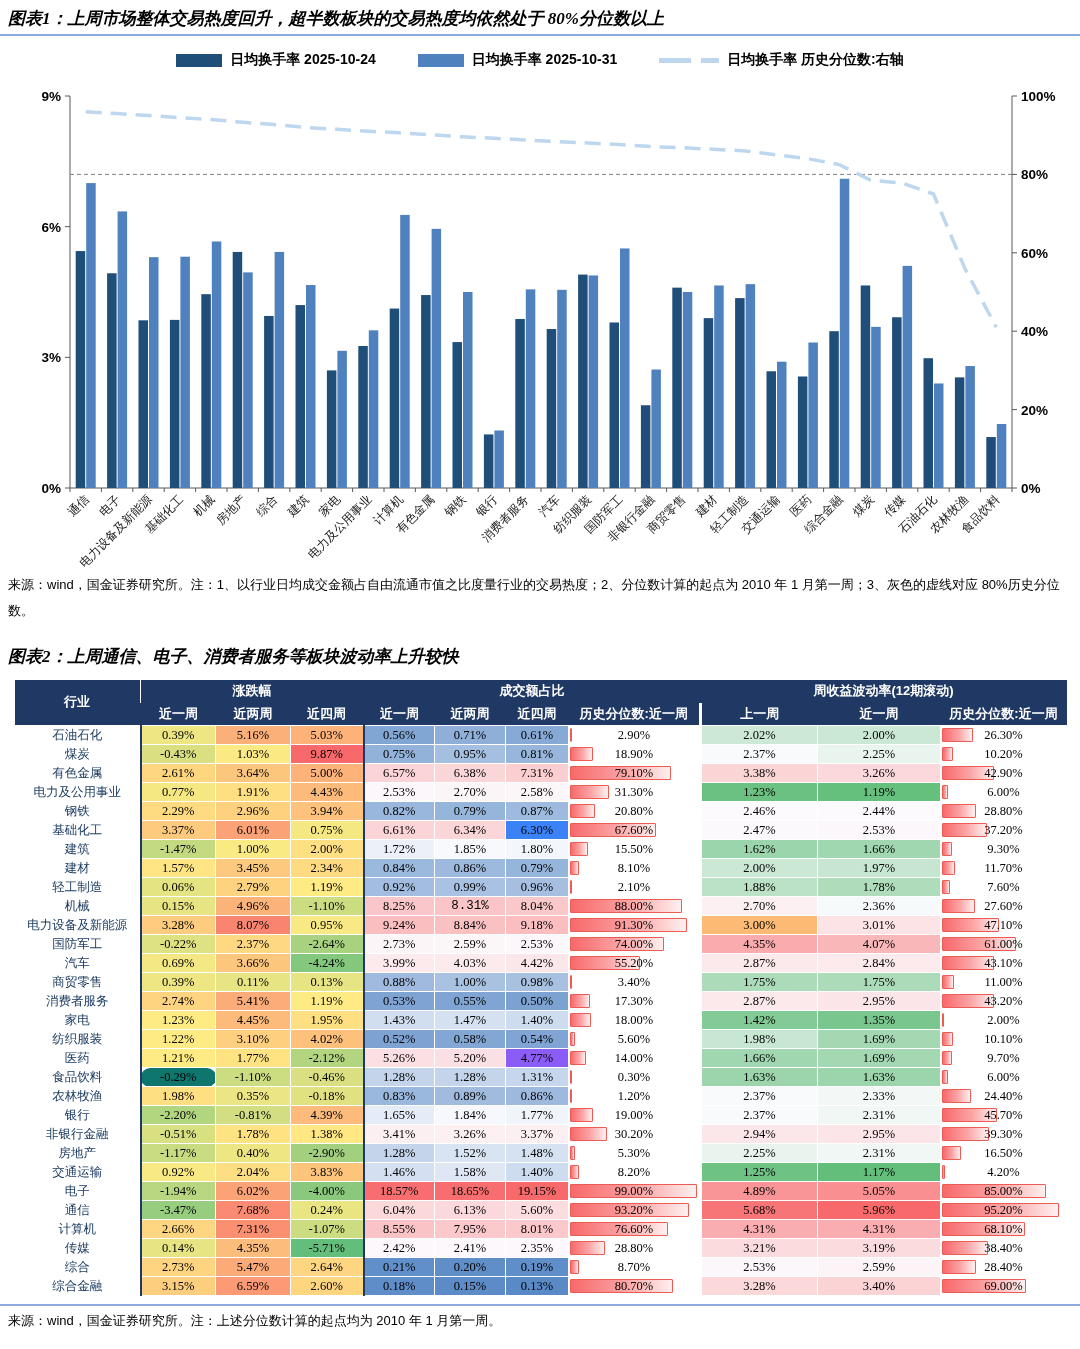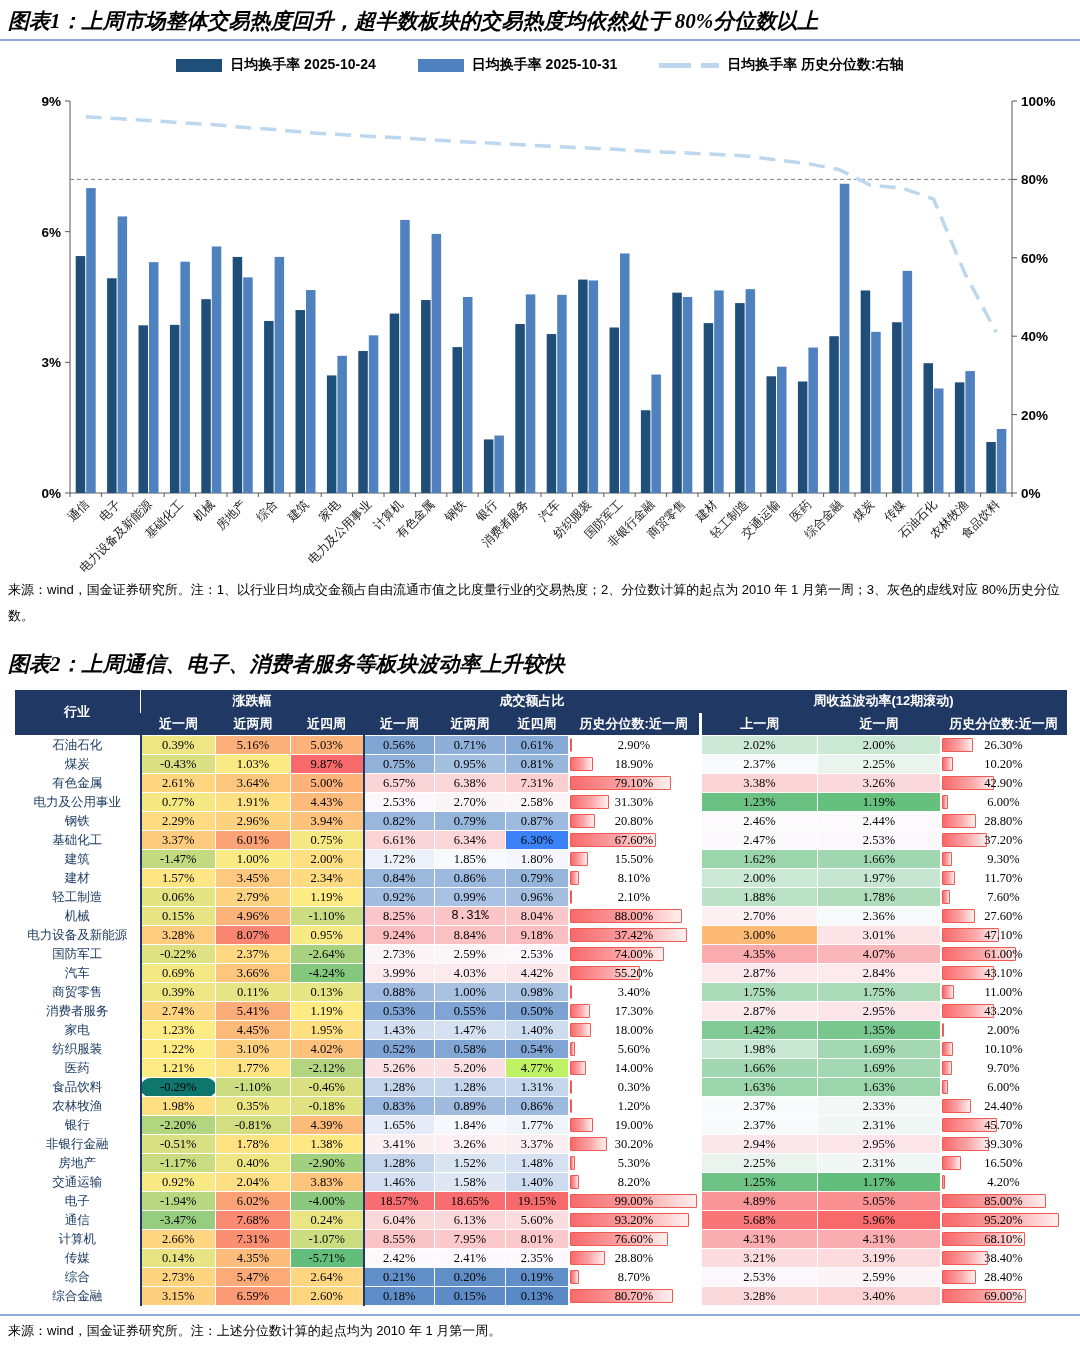--- a/index.html
+++ b/index.html
@@ -1,18 +1,18 @@
 <!DOCTYPE html>
 <html><head>
 <meta charset="utf-8">
 <style>
   *{box-sizing:border-box;margin:0;padding:0}
   html,body{width:1080px;background:#fff}
   body{height:1349px;position:relative;overflow:hidden;font-family:"Liberation Sans",sans-serif;color:#000}
-  .fig-title{font-family:"Liberation Serif",serif;font-style:italic;font-weight:bold;font-size:21px;line-height:1.25;padding:8px 12px 5px 8px}
+  .fig-title{font-family:"Liberation Serif",serif;font-style:italic;font-weight:bold;font-size:17px;line-height:1.25;padding:8px 12px 5px 8px}
   .title-rule{height:2px;background:#8FAADC;width:100%}
   .legend{display:flex;justify-content:center;align-items:center;gap:42px;margin-top:14px;height:20px;font-size:14px;font-weight:bold}
   .legend-item{display:flex;align-items:center;gap:8px}
   .sw{width:46px;height:13px;display:inline-block}
   .sw-dark{background:#1F4E79}
   .sw-light{background:#4E81BD}
   .sw-dash{width:60px;height:5px;background:repeating-linear-gradient(to right,#BDD7EE 0 32px,transparent 32px 42px,#BDD7EE 42px 60px)}
   #chart1-svg{display:block;margin-top:2px}
   .note{font-size:13px;line-height:2.0;padding:2px 12px 0 8px;color:#000}
   table.industry{border-collapse:collapse;table-layout:fixed;margin:7px 0 0 14px;font-size:12.5px}
@@ -371,21 +371,21 @@
           <td class="pct-cell"><div class="pct-bar" style="width: calc(27.6% - 2px);"></div><span class="pct-text">27.60%</span></td>
         </tr>
         <tr>
           <td class="industry-name">电力设备及新能源</td>
           <td class="num b-dark" style="background: rgb(253, 204, 126);">3.28%</td>
           <td class="num" style="background: rgb(249, 132, 112);">8.07%</td>
           <td class="num" style="background: rgb(249, 233, 132);">0.95%</td>
           <td class="num b-dark" style="background: rgb(250, 189, 192);">9.24%</td>
           <td class="num" style="background: rgb(250, 193, 195);">8.84%</td>
           <td class="num" style="background: rgb(250, 190, 193);">9.18%</td>
-          <td class="pct-cell"><div class="pct-bar" style="width: calc(91.3% - 2px);"></div><span class="pct-text">37.42%</span></td>
+          <td class="pct-cell"><div class="pct-bar" style="width: calc(91.3% - 2px);"></div><span class="pct-text">91.30%</span></td>
           <td class="num b-gap" style="background: #fdba74;">3.00%</td>
           <td class="num" style="background: rgb(251, 227, 230);">3.01%</td>
           <td class="pct-cell"><div class="pct-bar" style="width: calc(47.1% - 2px);"></div><span class="pct-text">47.10%</span></td>
         </tr>
         <tr>
           <td class="industry-name">国防军工</td>
           <td class="num b-dark" style="background: rgb(223, 226, 130);">-0.22%</td>
           <td class="num" style="background: rgb(254, 217, 129);">2.37%</td>
           <td class="num" style="background: rgb(168, 210, 127);">-2.64%</td>
           <td class="num b-dark" style="background: rgb(252, 245, 248);">2.73%</td>
@@ -461,21 +461,21 @@
           <td class="num" style="background: rgb(164, 216, 179);">1.69%</td>
           <td class="pct-cell"><div class="pct-bar" style="width: calc(10.1% - 2px);"></div><span class="pct-text">10.10%</span></td>
         </tr>
         <tr>
           <td class="industry-name">医药</td>
           <td class="num b-dark" style="background: rgb(255, 235, 132);">1.21%</td>
           <td class="num" style="background: rgb(255, 226, 130);">1.77%</td>
           <td class="num" style="background: rgb(180, 213, 128);">-2.12%</td>
           <td class="num b-dark" style="background: rgb(251, 223, 226);">5.26%</td>
           <td class="num" style="background: rgb(251, 224, 227);">5.20%</td>
-          <td class="num" style="background: #bef264;">4.77%</td>
+          <td class="num" style="background: #8b5cf6;">4.77%</td>
           <td class="pct-cell"><div class="pct-bar" style="width: calc(14% - 2px);"></div><span class="pct-text">14.00%</span></td>
           <td class="num b-gap" style="background: rgb(160, 215, 176);">1.66%</td>
           <td class="num" style="background: rgb(164, 216, 179);">1.69%</td>
           <td class="pct-cell"><div class="pct-bar" style="width: calc(9.7% - 2px);"></div><span class="pct-text">9.70%</span></td>
         </tr>
         <tr>
           <td class="industry-name">食品饮料</td>
           <td class="num b-dark" style="background: #0f766e; border-radius: 9px;">-0.29%</td>
           <td class="num" style="background: rgb(203, 220, 129);">-1.10%</td>
           <td class="num" style="background: rgb(218, 224, 130);">-0.46%</td>

